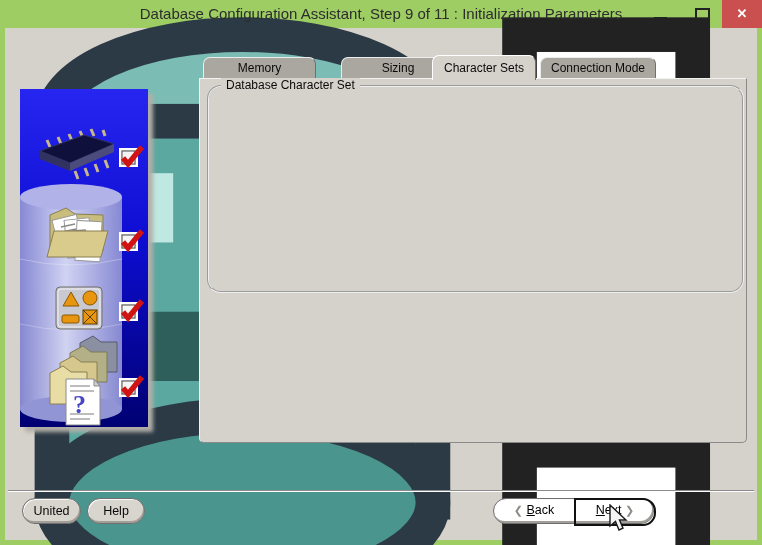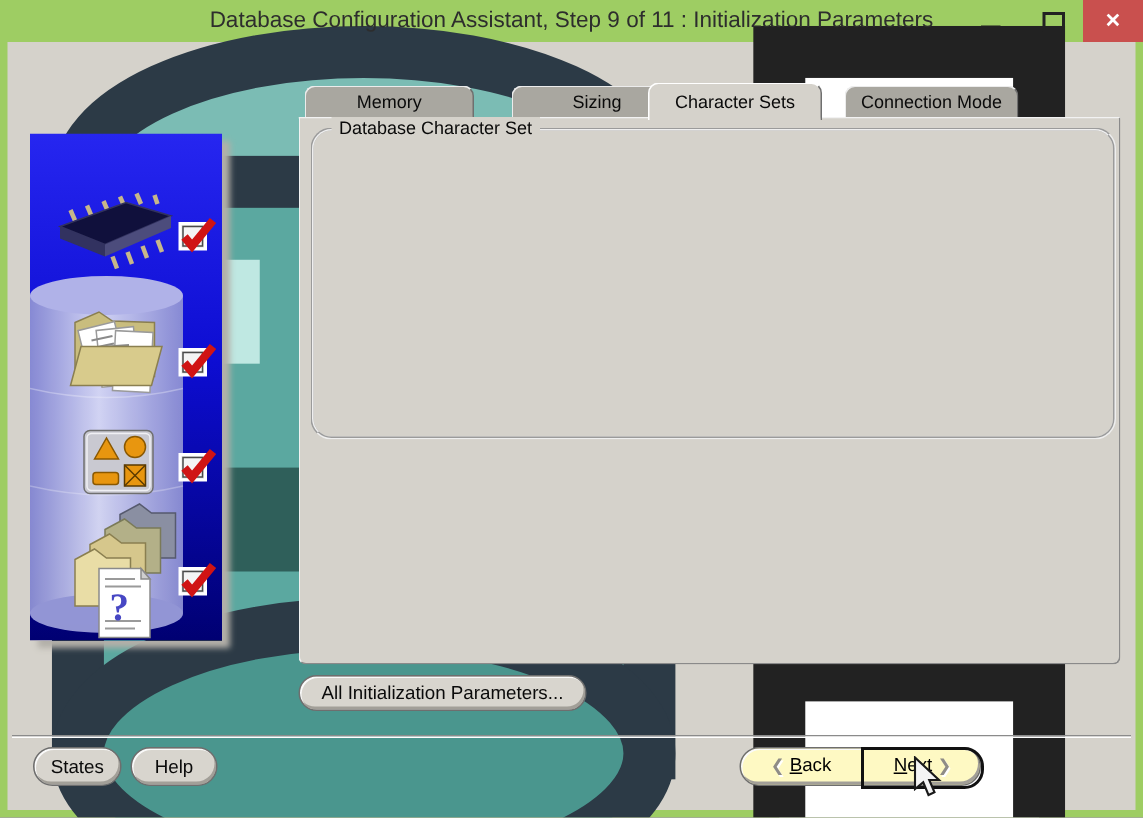--- a/index.html
+++ b/index.html
@@ -25,22 +25,22 @@
            box-shadow:5px 5px 4px #b3b0a9;}
 
   
   .tab{position:absolute;top:57px;height:22px;box-sizing:border-box;background:#a9a7a0;
        border:1px solid #6f6f6f;border-left-color:#ececec;border-top-color:#ececec;border-bottom:none;
        border-radius:7px 7px 0 0;text-align:center;font-size:12px;color:#0a0a0a;line-height:21px;cursor:default;}
   .tab.active{top:55px;height:25px;background:#d5d2cb;line-height:24px;z-index:5;
               border-left-color:#ffffff;border-top-color:#ffffff;}
   .tab-0{left:203px;width:113px;}
   .tab-1{left:317px;width:114px;margin-left:24px;}
-  .tab-2{left:432px;width:116px;}
-  .tab-3{left:540px;width:116px;margin-left:23px;}
+  .tab-2{left:432px;width:104px;}
+  .tab-3{left:540px;width:116px;}
   .tabpanel{position:absolute;left:199px;top:78px;width:548px;height:365px;box-sizing:border-box;
             background:#d5d2cb;border:1px solid #8a8a8a;border-top:1px solid #f2f2f2;
             border-left-color:#f2f2f2;border-radius:0 0 5px 5px;z-index:1;}
 
   
   .groupbox{position:absolute;left:207px;top:85px;width:537px;height:208px;box-sizing:border-box;
             border:2px groove #efefef;border-radius:14px;z-index:2;padding-left:15px;}
   .legend{position:absolute;left:12px;top:-9px;background:#d5d2cb;padding:0 5px;font-size:12px;color:#0a0a0a;}
 
   .lbl{position:absolute;font-size:12px;color:#0a0a0a;white-space:nowrap;}
@@ -69,21 +69,21 @@
             border-bottom:1px solid #fff;border-right:1px solid #fff;}
   .checkbox.checked::after{content:"✓";position:absolute;left:1px;top:-3px;font-size:13px;font-weight:bold;color:#5d5c58;}
 
   
   .pill{position:absolute;height:26px;box-sizing:border-box;background:#d8d5ce;border:1px solid #6e6e6e;
         border-radius:13px;font-size:12.5px;color:#0a0a0a;text-align:center;line-height:24px;cursor:default;
         box-shadow:inset 1px 1px 0 #fafafa, inset -1px -2px 0 #a29f98;}
   .pill.small{height:24px;border-radius:12px;line-height:22px;}
 
   .backnext{position:absolute;left:493px;top:498px;width:161px;height:26px;box-sizing:border-box;
-            background:#fef9c3;border:1px solid #6e6e6e;border-radius:13px;
+            background:#ffffff;border:1px solid #6e6e6e;border-radius:13px;
             box-shadow:inset 1px 1px 0 #fafafa, inset -1px -2px 0 #a29f98;}
   .bn-half{position:absolute;top:0;height:24px;width:80px;font-size:12.5px;line-height:23px;text-align:center;cursor:default;}
   .bn-back{left:0;border-right:1px solid #6e6e6e;}
   .bn-next{left:81px;}
   .chev{color:#8f8c86;font-size:11px;text-shadow:1px 1px 0 #fff;}
   .focusring{position:absolute;left:-1px;top:-1px;width:78px;height:24px;border:2px solid #111;
              border-radius:0 13px 13px 0;pointer-events:none;}
   u{text-decoration:underline;}
 
   .separator{position:absolute;left:8px;top:490px;width:746px;height:0;
@@ -270,25 +270,24 @@
     <span>American</span>
     <span class="arrow"></span>
   </div>
 
   <div class="lbl" style="left:213px;top:413px;">Default Territory:</div>
   <div class="combo" style="left:370px;top:408px;width:371px;">
     <span>United States</span>
     <span class="arrow"></span>
   </div>
 
-  <div class="pill small" style="left:199px;top:450px;width:192px;">All Initialization Parameters...</div>
 
   <div class="separator"></div>
 
-  <div class="pill" style="left:22px;top:498px;width:59px;">States</div>
+  <div class="pill" style="left:22px;top:498px;width:59px;">United</div>
   <div class="pill" style="left:87px;top:498px;width:58px;text-align:center;">Help</div>
 
   <div class="backnext">
     <div class="bn-half bn-back">
       <span class="chev">❮</span>
       <span><u>B</u>ack</span>
     </div>
     <div class="bn-half bn-next">
       <span><u>N</u>ext</span>
       <span class="chev">❯</span>

